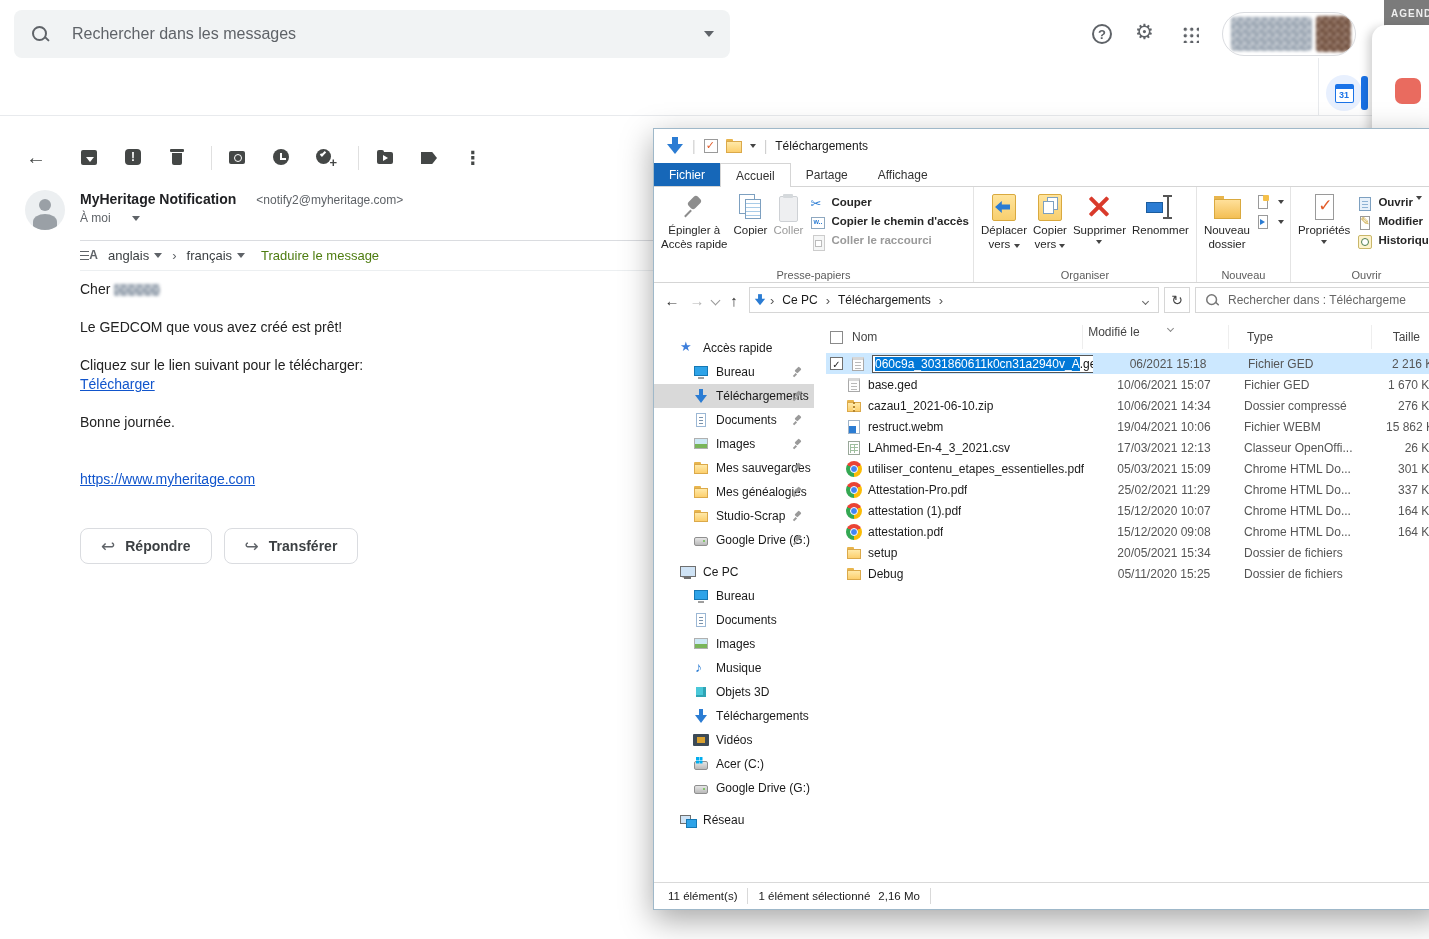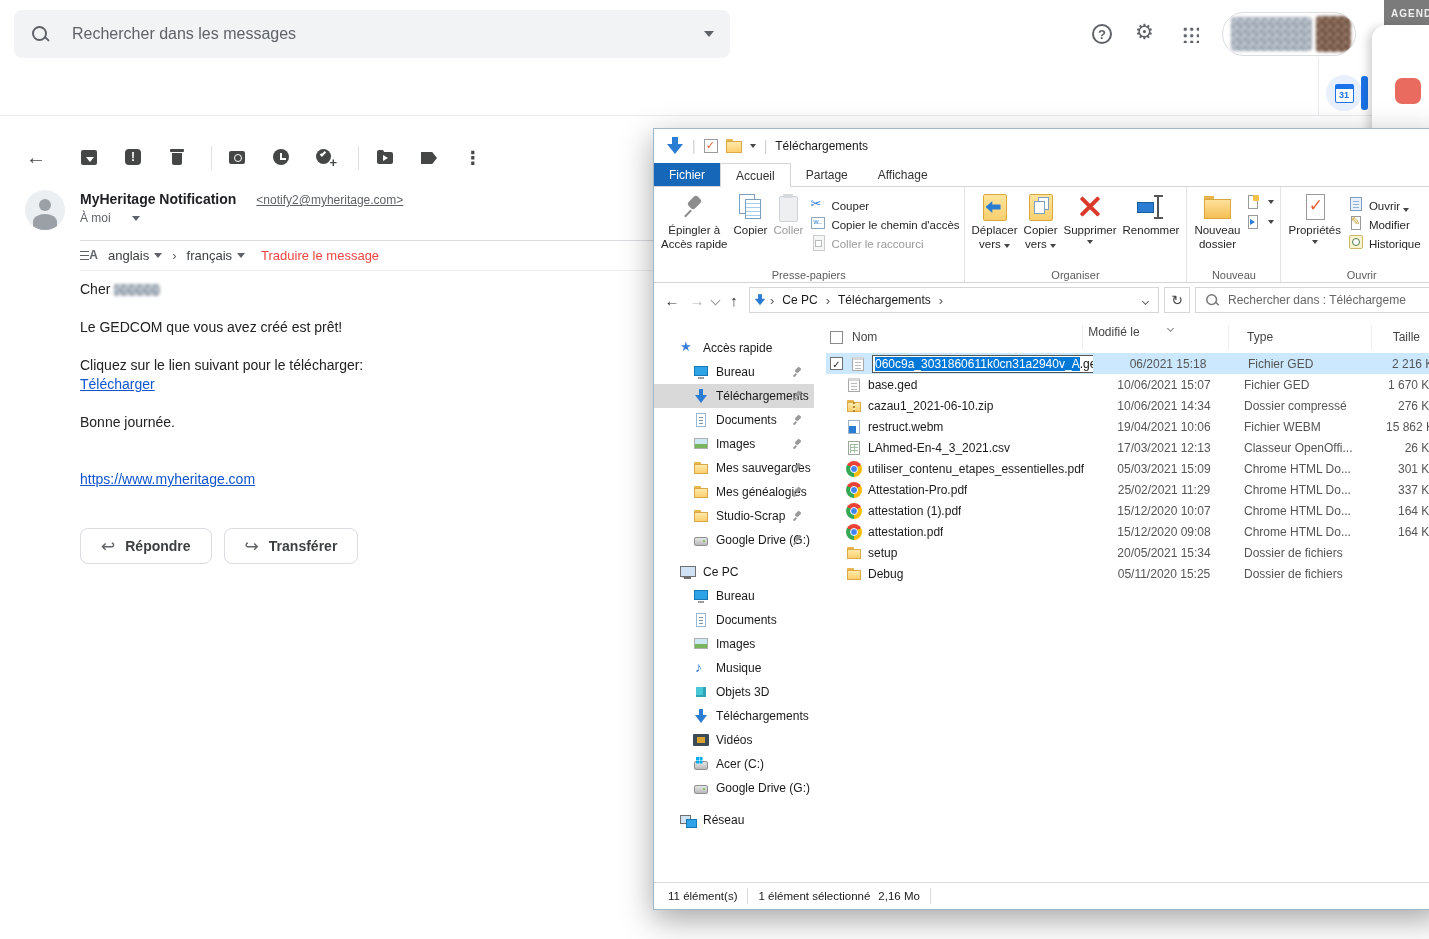--- a/index.html
+++ b/index.html
@@ -61,29 +61,29 @@
   .mail-subject{font-size:22px;color:#202124;font-weight:400;white-space:nowrap;}
   .badge-ext{background:#f5b400;color:#fff;font-size:12px;font-weight:bold;border-radius:11px;padding:3px 11px;}
   .badge-inbox{background:#e3e3e3;color:#3c4043;font-size:12px;border-radius:4px;padding:3px 8px;display:flex;align-items:center;gap:6px;}
   .badge-inbox .x{color:#5f6368;font-size:12px;}
   .mail-avatar{position:absolute;left:25px;top:190px;width:40px;height:40px;background:#eceff1;border-radius:50%;overflow:hidden;}
   .mail-avatar::before{content:"";position:absolute;left:14px;top:9px;width:12px;height:12px;background:#9aa0a6;border-radius:50%;}
   .mail-avatar::after{content:"";position:absolute;left:8px;top:24px;width:24px;height:16px;background:#9aa0a6;border-radius:50% 50% 0 0;}
   .mail-sender{position:absolute;left:80px;top:191px;}
   .sender-line{display:flex;align-items:baseline;gap:20px;}
   .sender-name{font-size:14px;font-weight:bold;color:#202124;}
-  .sender-addr{font-size:12px;color:#5f6368;text-decoration:underline;}
+  .sender-addr{font-size:12px;color:#5f6368;}
   .to-line{margin-top:4px;font-size:12px;color:#5f6368;display:flex;align-items:center;gap:21px;}
   .tri-down.sm{border-left-width:4px;border-right-width:4px;border-top-width:5px;}
   .translate-bar{position:absolute;left:80px;top:240px;width:573px;height:31px;border-top:1px solid #dadce0;border-bottom:1px solid #eceff1;display:flex;align-items:center;gap:10px;font-size:13px;color:#3c4043;}
   .xa-icon{position:relative;width:18px;height:16px;flex:none;}
   .xa-icon::before{content:"";position:absolute;left:0;top:3px;width:9px;height:9px;background:repeating-linear-gradient(#5f6368 0 1.5px,transparent 1.5px 4px);}
   .xa-icon::after{content:"A";position:absolute;right:0;top:0;font-size:12px;font-weight:bold;color:#5f6368;}
   .lang-item{display:flex;align-items:center;gap:5px;}
-  .translate-link{color:#ef4444;margin-left:6px;}
+  .translate-link{color:#4d7c0f;margin-left:6px;}
   .gt-chev{color:#5f6368;font-size:13px;}
   .mail-body{position:absolute;left:80px;top:280px;width:560px;font-size:14px;color:#222;line-height:19px;}
   .mail-body p{margin:0 0 19px 0;}
   .name-blur-inline{display:inline-block;width:46px;height:12px;vertical-align:middle;border-radius:2px;margin-left:4px;}
   .mail-link{color:#1155cc;text-decoration:underline;}
   .mail-actions{position:absolute;left:80px;top:528px;display:flex;gap:12px;}
   .mail-btn{height:36px;border:1px solid #dadce0;border-radius:8px;background:#fff;display:flex;align-items:center;gap:10px;padding:0 20px;font-size:14px;font-weight:bold;color:#3c4043;}
   .mail-btn .arr{font-size:17px;color:#5f6368;font-weight:normal;}
 
   
@@ -104,21 +104,21 @@
   .ex-tabs{position:absolute;left:0;top:34px;right:0;height:24px;display:flex;border-bottom:1px solid #d5d5d5;}
   .ex-tab{padding:0 15px;display:flex;align-items:center;font-size:12px;color:#333;}
   .ex-tab.file{background:#1667b8;color:#fff;}
   .ex-tab.active{background:#fff;border:1px solid #d5d5d5;border-bottom:none;margin-bottom:-1px;}
   .ex-ribbon{position:absolute;left:0;top:58px;right:0;height:96px;background:#fff;border-bottom:1px solid #d5d5d5;display:flex;}
   .rgroup{position:relative;border-right:1px solid #e4e4e4;padding:3px 4px 16px;display:flex;align-items:flex-start;}
   .glabel{position:absolute;bottom:1px;left:0;right:0;text-align:center;font-size:11px;color:#5c5c5c;}
   .rb-big{display:flex;flex-direction:column;align-items:center;padding:1px 3px;font-size:11.5px;line-height:1.2;color:#262626;text-align:center;}
   .rb-big .cart{margin-top:2px;}
   .smallcol{display:flex;flex-direction:column;justify-content:flex-start;gap:3px;padding-top:6px;margin-left:4px;}
-  .rb-small{display:flex;align-items:flex-end;font-size:11.5px;color:#262626;white-space:nowrap;}
+  .rb-small{display:flex;align-items:flex-start;font-size:11.5px;color:#262626;white-space:nowrap;font-weight:bold;}
   .dis{color:#9a9a9a!important;}
   .dis .ri,.dis .ris{opacity:.5;filter:grayscale(.7);}
   .ri{position:relative;width:30px;height:30px;margin:1px auto 2px;flex:none;}
   .ris{position:relative;width:16px;height:16px;margin-right:5px;flex:none;}
   .ri-pin::before{content:"";position:absolute;left:11px;top:4px;width:9px;height:13px;background:#8d8d8d;border-radius:3px;transform:rotate(45deg);}
   .ri-pin::after{content:"";position:absolute;left:8px;top:17px;width:2px;height:9px;background:#8d8d8d;transform:rotate(45deg);}
   .ri-copy::before{content:"";position:absolute;left:4px;top:2px;width:14px;height:18px;background:#fff;border:1px solid #7da0c0;}
   .ri-copy::after{content:"";position:absolute;left:10px;top:7px;width:14px;height:18px;border:1px solid #7da0c0;background:repeating-linear-gradient(#fff 0 3px,#a9cce8 3px 4px);}
   .ri-paste::before{content:"";position:absolute;left:6px;top:4px;width:17px;height:24px;background:#d8e2ec;border:1px solid #8ea8c0;border-radius:2px;}
   .ri-paste::after{content:"";position:absolute;left:10px;top:2px;width:10px;height:4px;background:#9fb6ca;border-radius:1px;}

